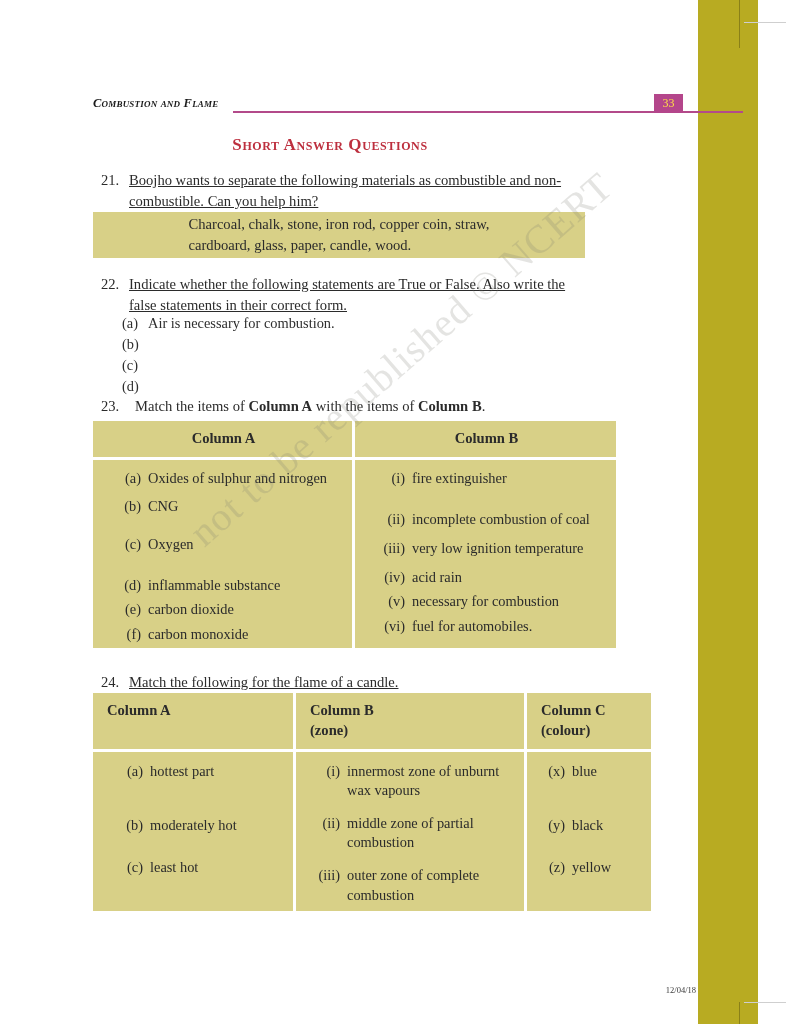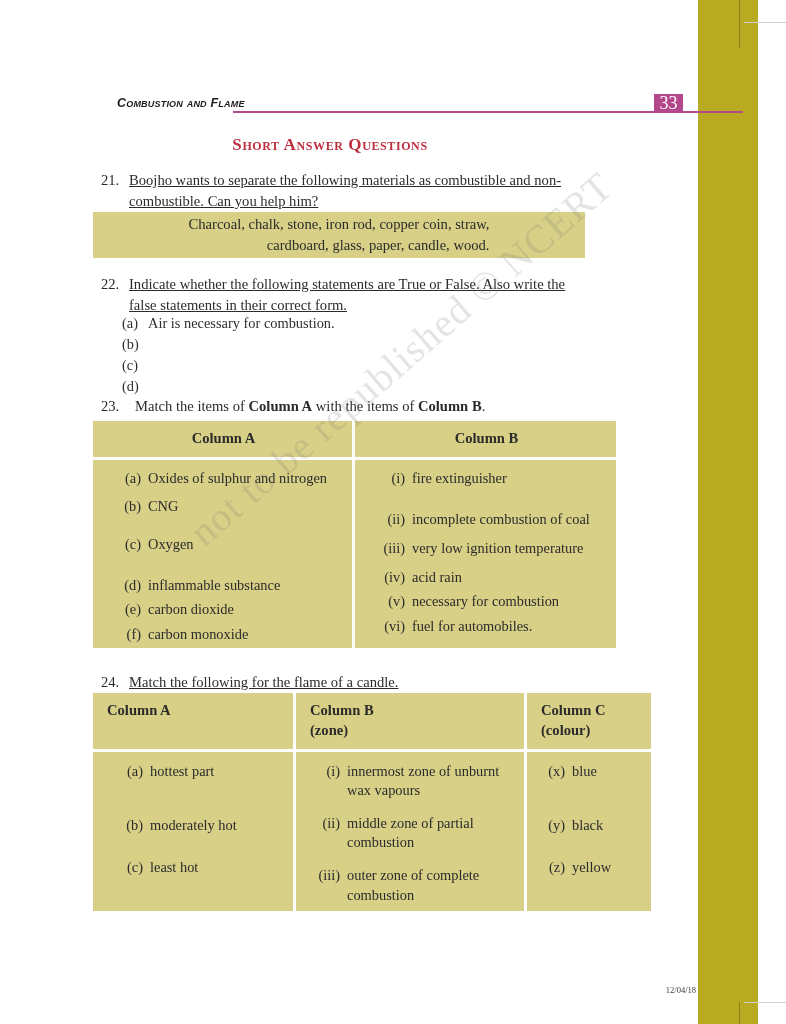--- a/index.html
+++ b/index.html
@@ -81,48 +81,47 @@
     position: absolute;
     left: 93px;
     top: 96px;
     width: 590px;
     height: 20px;
   }
   #header-title {
     position: absolute;
     left: 0;
     top: 0;
-    font-family: Liberation Sans, sans-serif;
+    font-family: Liberation Serif, serif;
     font-style: italic;
     font-weight: bold;
     font-size: 12.5px;
     font-variant: small-caps;
     letter-spacing: 0.2px;
     color: #1a1a1a;
     white-space: nowrap;
-    margin-left: 24px;
   }
   #header-rule {
     position: absolute;
     left: 140px;
     top: 15px;
     width: 510px;
     height: 1.6px;
     background: #b34a8a;
   }
   #page-number-badge {
     position: absolute;
     left: 654px;
     top: 94px;
     width: 29px;
     height: 19px;
     background: #b4468b;
-    color: #ffffff;
+    color: #fde047;
     font-family: "Liberation Serif", serif;
-    font-size: 18px;
+    font-size: 12px;
     text-align: center;
     line-height: 19px;
   }
 
   
   #section-heading {
     position: absolute;
     left: 0;
     top: 135px;
     width: 660px;
@@ -169,21 +168,21 @@
     left: 93px;
     top: 212px;
     width: 492px;
     height: 46px;
     background: #d8d087;
     display: flex;
     align-items: center;
     justify-content: center;
   }
   #materials-text {
-    text-align: right;
+    text-align: left;
     font-size: 14.6px;
     line-height: 1.42;
     color: #2b2b2b;
     padding: 0 12px;
   }
 
   
   .match-table {
     position: absolute;
     background: #d8d087;

